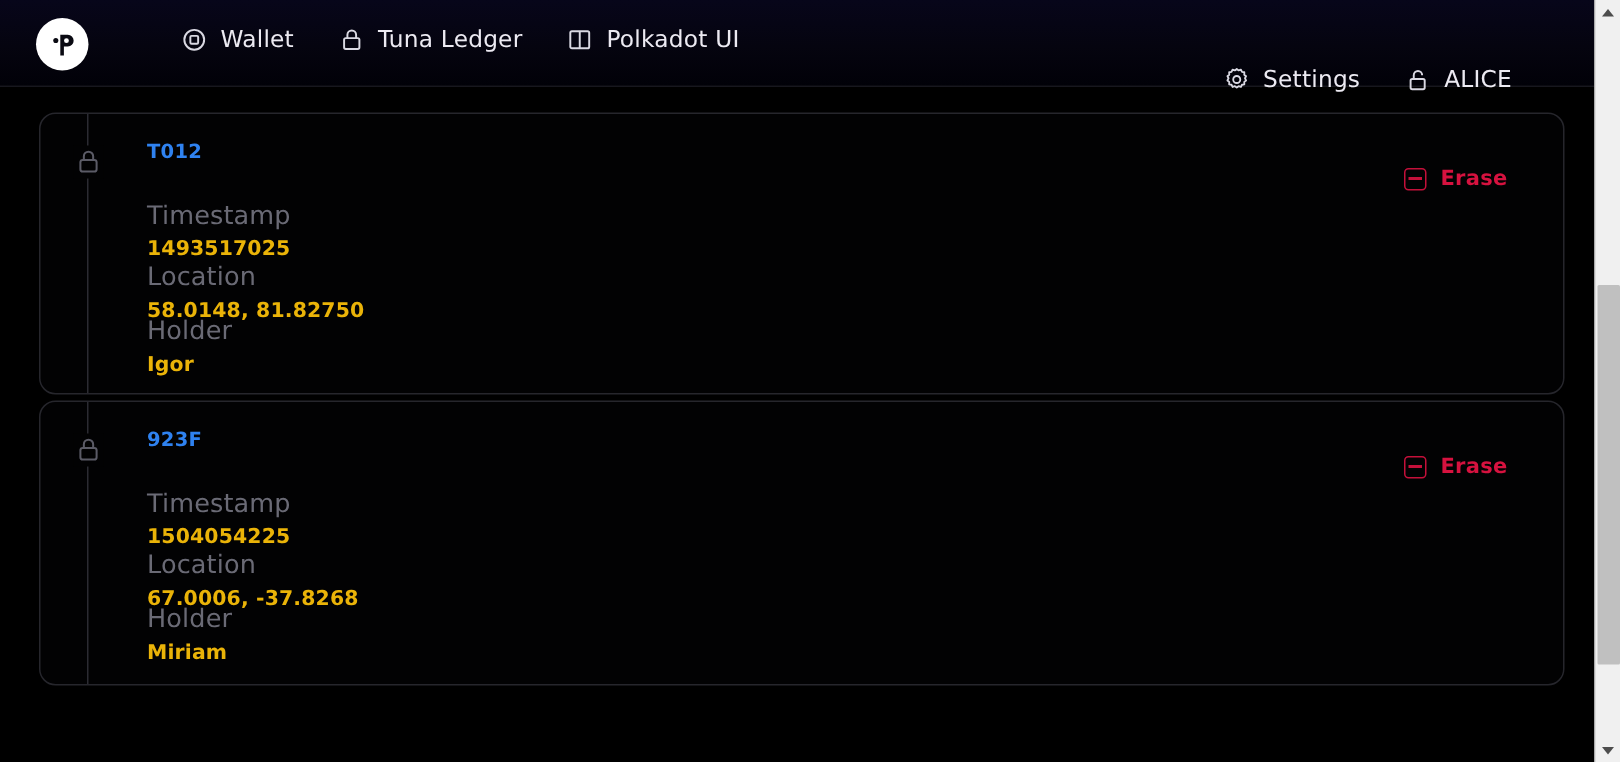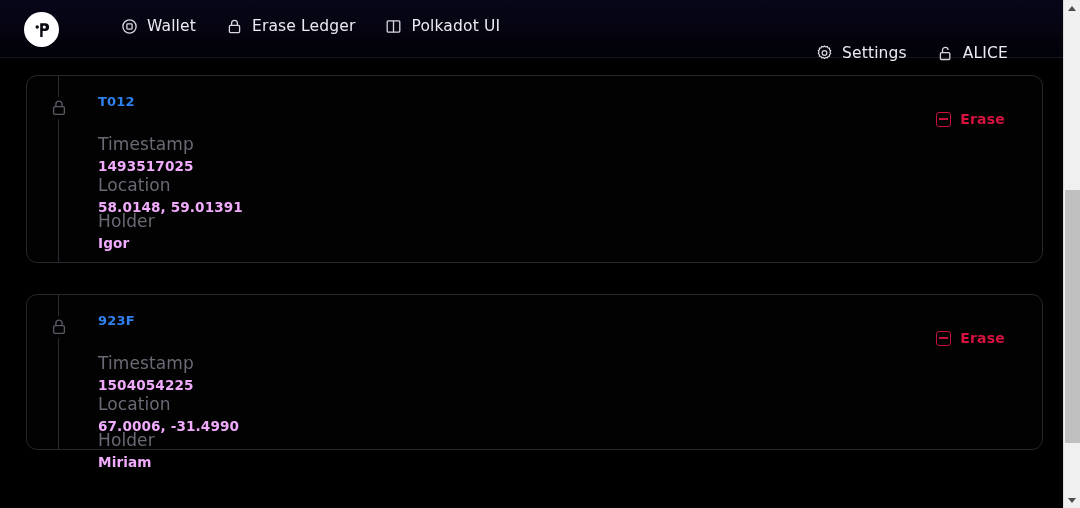--- a/index.html
+++ b/index.html
@@ -123,21 +123,21 @@
 
   .card {
     position: absolute;
     left: 26px;
     width: 1017px;
     border: 1px solid #26262c;
     border-radius: 11px;
     background: #020203;
   }
   .card-1 { top: 17px;  height: 188px; }
-  .card-2 { top: 236px; height: 156px; }
+  .card-2 { top: 209px; height: 190px; }
 
   .timeline-line {
     position: absolute;
     left: 31px;
     top: 0;
     width: 1px;
     height: 100%;
     background: #2b2b32;
   }
 
@@ -175,21 +175,21 @@
 
   .field { position: absolute; left: 0; }
   .field-label {
     color: #6a6a75;
     font-size: 17px;
     font-weight: 400;
     letter-spacing: 0.1px;
     line-height: 1.35;
   }
   .field-value {
-    color: #f0abfc;
+    color: #eab308;
     font-size: 13.6px;
     font-weight: 700;
     letter-spacing: 0.1px;
     line-height: 1.38;
     margin-top: 1px;
   }
 
   .f-timestamp { top: 57px; }
   .f-location  { top: 98px; }
   .f-holder    { top: 134px; }
@@ -303,21 +303,21 @@
         </div>
 
 
         <div class="nav-item">
           <span class="nav-icon">
             <svg width="17" height="17" viewBox="0 0 17 17" fill="none" stroke="currentColor" stroke-width="1.3" stroke-linejoin="round">
               <rect x="3.4" y="7.4" width="10.2" height="7.2" rx="1.1"></rect>
               <path d="M5.6 7.4 V5.2 a2.9 2.9 0 0 1 5.8 0 V7.4"></path>
             </svg>
           </span>
-          <span class="nav-label">Erase Ledger</span>
+          <span class="nav-label">Tuna Ledger</span>
         </div>
 
         <div class="nav-item">
           <span class="nav-icon">
             <svg width="17" height="17" viewBox="0 0 17 17" fill="none" stroke="currentColor" stroke-width="1.3">
               <rect x="2.2" y="2.8" width="12.6" height="11.4" rx="1.1"></rect>
               <path d="M8.5 2.8 V14.2"></path>
             </svg>
           </span>
           <span class="nav-label">Polkadot UI</span>
@@ -365,21 +365,21 @@
         <div class="card-body">
           <div class="card-title">T012</div>
 
           <div class="field f-timestamp">
             <div class="field-label">Timestamp</div>
             <div class="field-value">1493517025</div>
           </div>
 
           <div class="field f-location">
             <div class="field-label">Location</div>
-            <div class="field-value">58.0148, 59.01391</div>
+            <div class="field-value">58.0148, 81.82750</div>
           </div>
 
           <div class="field f-holder">
             <div class="field-label">Holder</div>
             <div class="field-value">Igor</div>
           </div>
         </div>
 
         <button class="erase-btn">
           <span class="erase-icon"></span>
@@ -400,21 +400,21 @@
         <div class="card-body">
           <div class="card-title">923F</div>
 
           <div class="field f-timestamp">
             <div class="field-label">Timestamp</div>
             <div class="field-value">1504054225</div>
           </div>
 
           <div class="field f-location">
             <div class="field-label">Location</div>
-            <div class="field-value">67.0006, -31.4990</div>
+            <div class="field-value">67.0006, -37.8268</div>
           </div>
 
           <div class="field f-holder">
             <div class="field-label">Holder</div>
             <div class="field-value">Miriam</div>
           </div>
         </div>
 
         <button class="erase-btn">
           <span class="erase-icon"></span>

